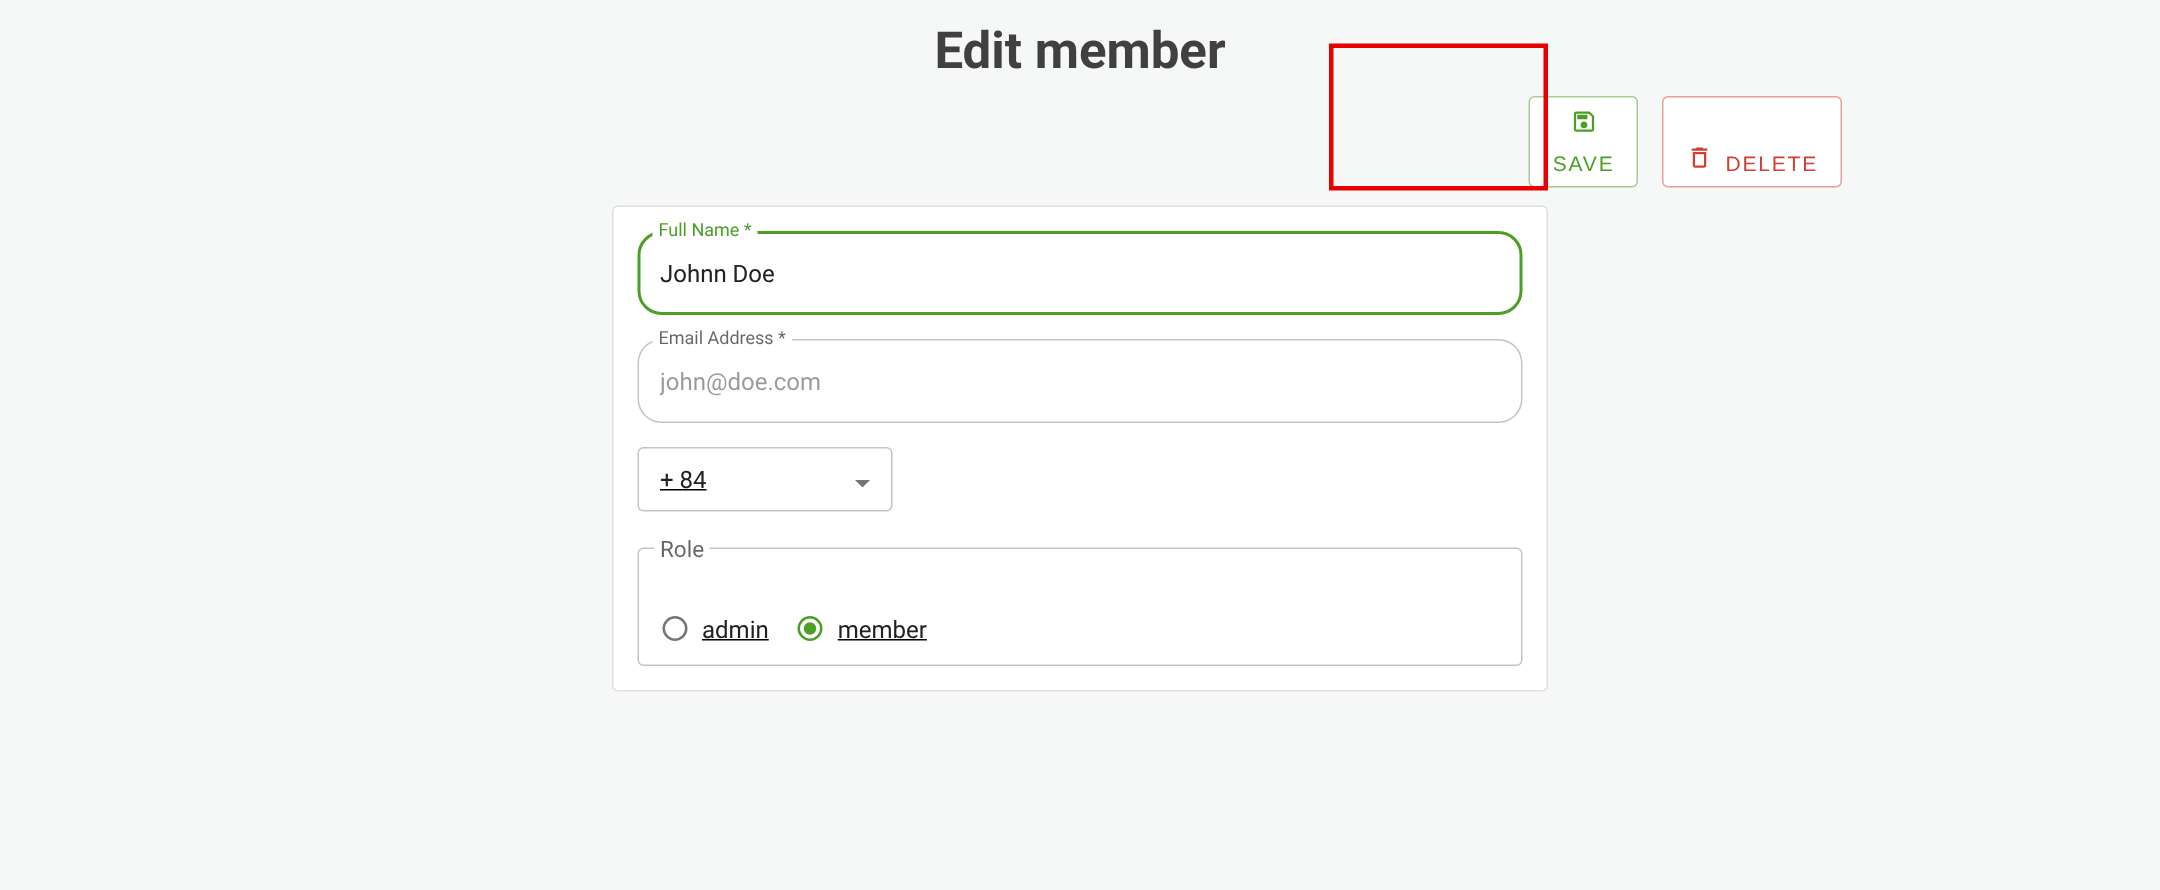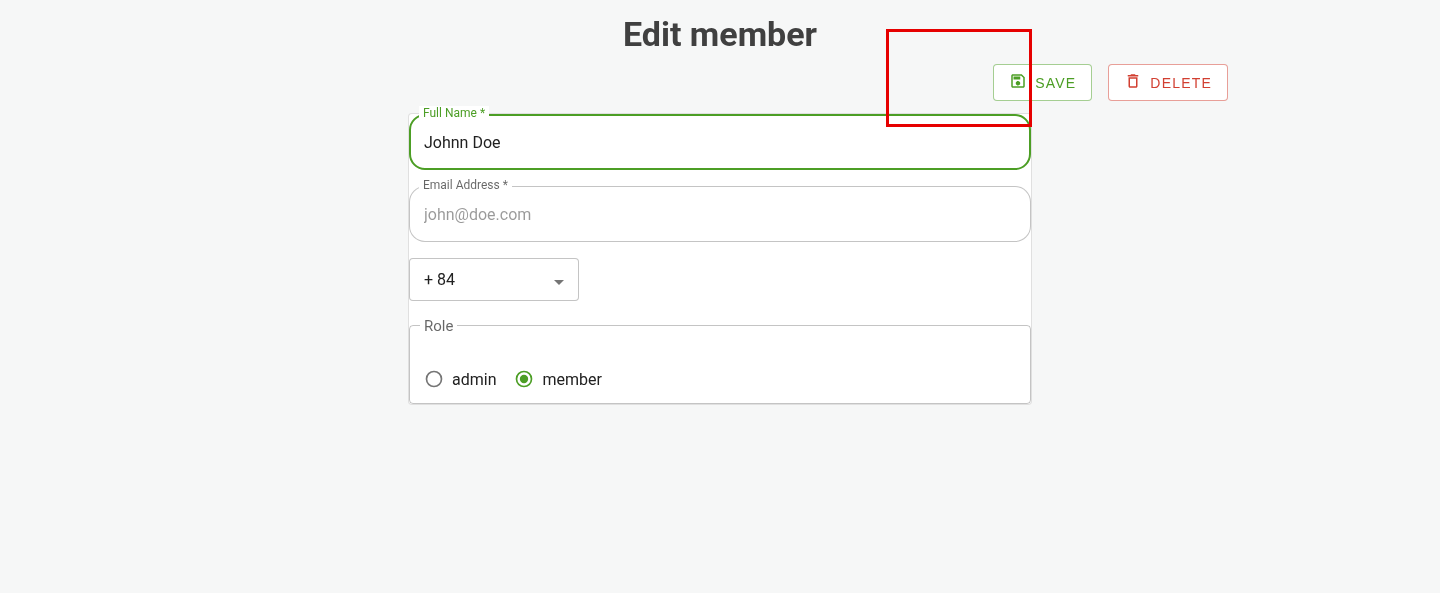--- a/index.html
+++ b/index.html
@@ -37,36 +37,39 @@
       font-size: 14px;
       font-weight: 500;
       letter-spacing: 1.2px;
       background: #fff;
       cursor: pointer;
       text-transform: uppercase;
     }
     .btn-save {
       border: 1px solid rgba(76,158,37,0.5);
       color: #4c9e25;
+      flex-direction: column;
     }
     .btn-delete {
       border: 1px solid rgba(210,63,49,0.5);
       color: #d23f31;
+      align-items: flex-end;
     }
     .btn svg {
       width: 18px;
       height: 18px;
     }
     .form-card {
       width: 624px;
       margin: 0 auto;
       background: #fff;
       border: 1px solid rgba(0,0,0,0.12);
       border-radius: 4px;
-      padding: 0;
+      padding: 16px;
+      text-decoration: underline;
     }
     .field-wrap {
       position: relative;
       margin-bottom: 16px;
     }
     .field-wrap:last-child {
       margin-bottom: 0;
     }
     .text-field {
       position: relative;

